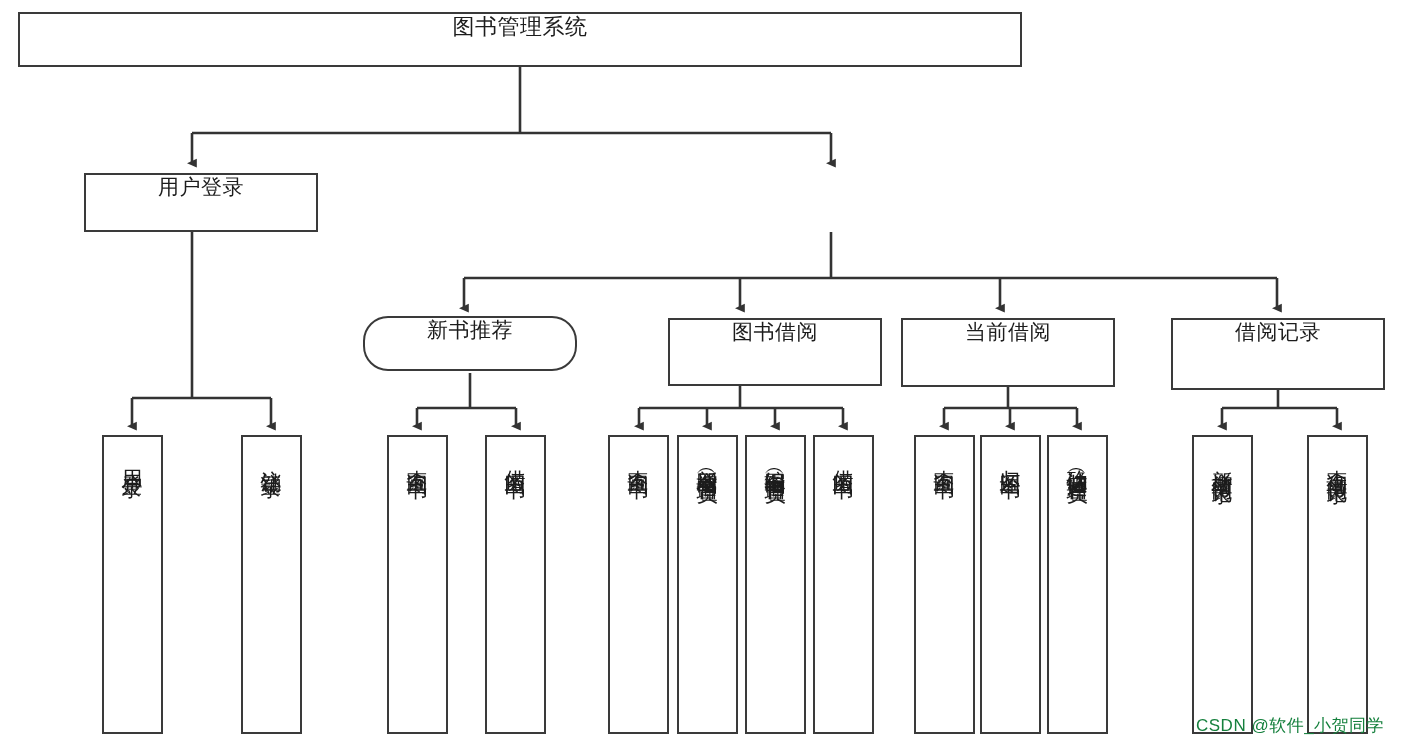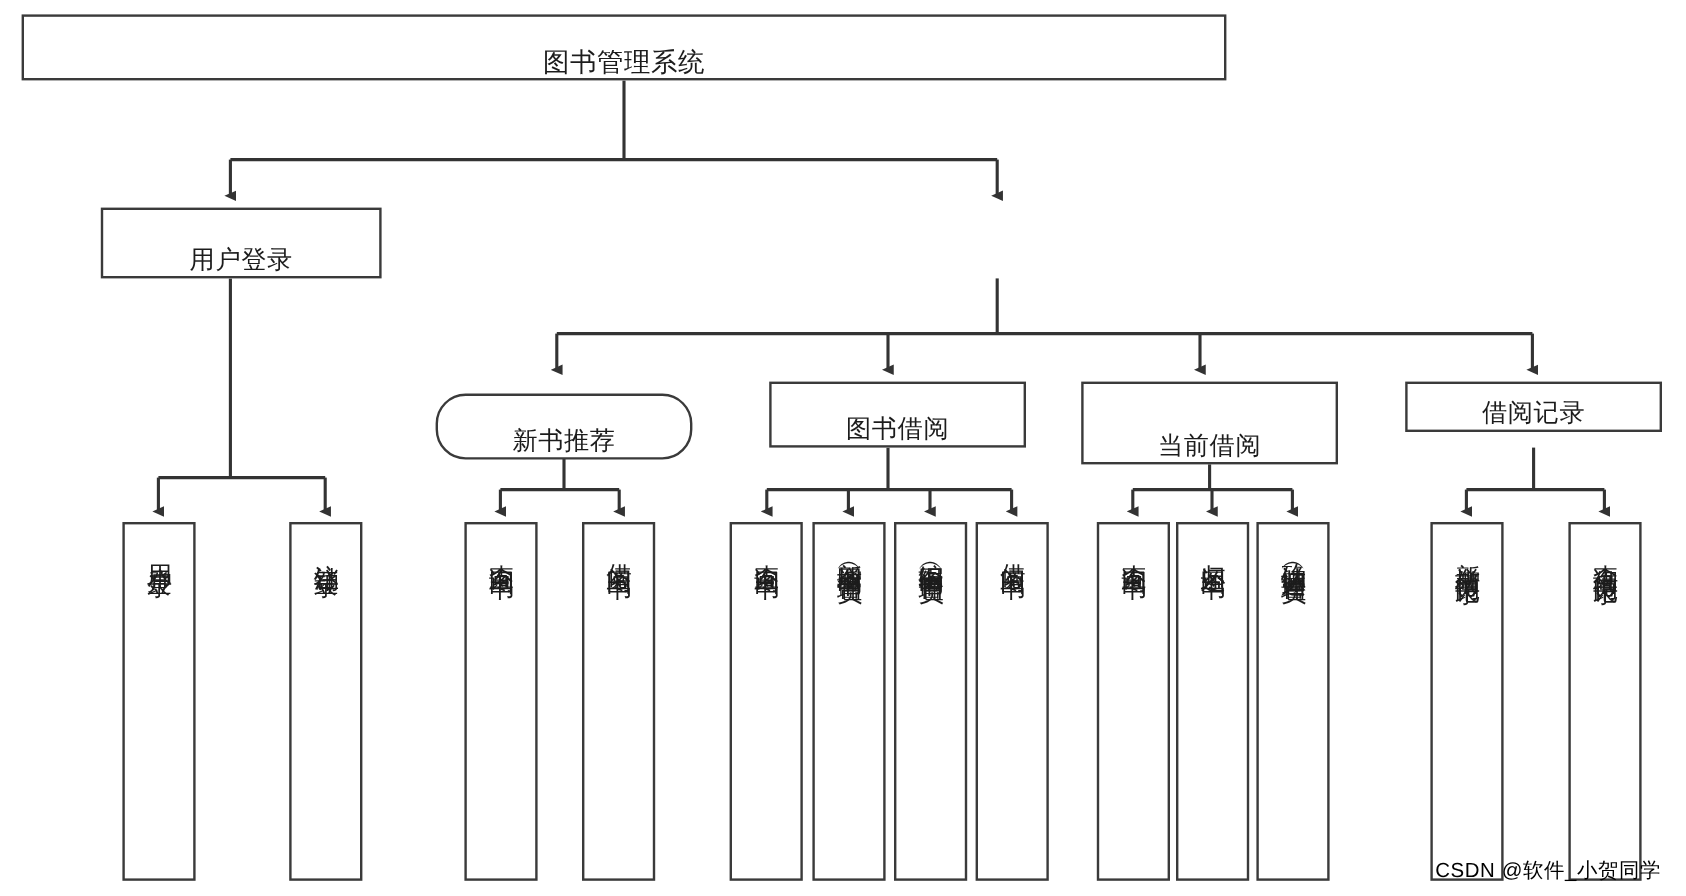--- a/index.html
+++ b/index.html
@@ -11,21 +11,21 @@
   }
   #canvas{position:relative;width:1405px;height:747px;background:#fff;}
   #wires{position:absolute;left:0;top:0;width:1405px;height:747px;}
 
   .node{
     position:absolute;
     box-sizing:border-box;
     background:#ffffff;
     border:2.5px solid #3a3a3a;
     display:flex;
-    align-items:flex-end;
+    align-items:flex-start;
     justify-content:center;
     color:#1c1c1c;
   }
   .node .lbl{
     display:block;
     line-height:1.18;
     text-align:center;
     white-space:nowrap;
     letter-spacing:0.5px;
   }
@@ -47,21 +47,21 @@
     line-height:1.0;
     letter-spacing:3px;
     white-space:nowrap;
   }
   .v-node.tall .lbl{letter-spacing:2px;}
 
   .watermark{
     position:absolute;
     left:1196px;top:714px;
     font-size:17px;
-    color:#000000;
+    color:#15803d;
     white-space:nowrap;
     letter-spacing:0.5px;
     font-family:"Liberation Sans","DejaVu Sans",sans-serif;
   }
 </style>
 </head>
 <body>
 
 <div id="canvas">
 
@@ -117,30 +117,30 @@
   </svg>
 
   <div class="node h-node root" style="left:18px;top:12px;width:1004px;height:55px;">
     <span class="lbl">图书管理系统</span>
   </div>
 
   <div class="node h-node" style="left:84px;top:173px;width:234px;height:59px;">
     <span class="lbl">用户登录</span>
   </div>
 
-  <div class="node h-node" style="left:363px;top:328px;width:214px;height:55px;border-radius:25px;">
+  <div class="node h-node" style="left:363px;top:316px;width:214px;height:55px;border-radius:25px;">
     <span class="lbl">新书推荐</span>
   </div>
-  <div class="node h-node" style="left:641px;top:318px;width:214px;height:55px;">
+  <div class="node h-node" style="left:668px;top:318px;width:214px;height:68px;">
     <span class="lbl">图书借阅</span>
   </div>
   <div class="node h-node" style="left:901px;top:318px;width:214px;height:69px;">
     <span class="lbl">当前借阅</span>
   </div>
-  <div class="node h-node" style="left:1171px;top:318px;width:214px;height:42px;">
+  <div class="node h-node" style="left:1171px;top:318px;width:214px;height:72px;">
     <span class="lbl">借阅记录</span>
   </div>
 
   <div class="node v-node" style="left:102px;top:435px;width:61px;height:299px;">
     <span class="lbl">用户登录</span>
   </div>
   <div class="node v-node" style="left:241px;top:435px;width:61px;height:299px;">
     <span class="lbl">注销登录</span>
   </div>
 

